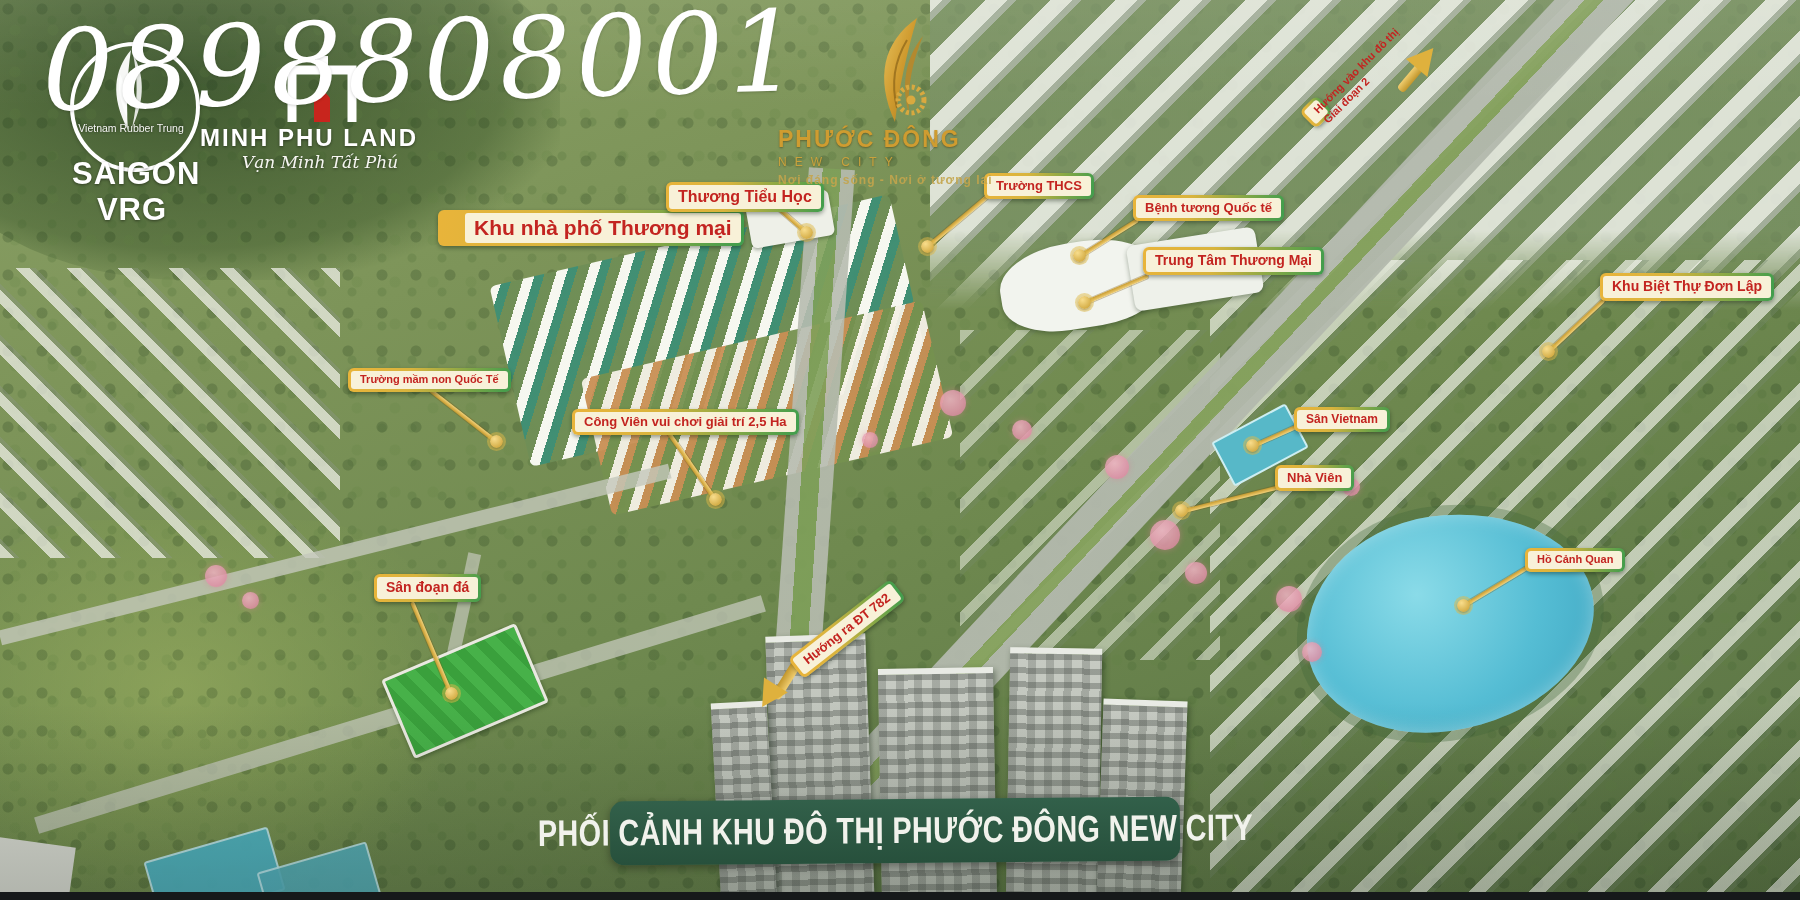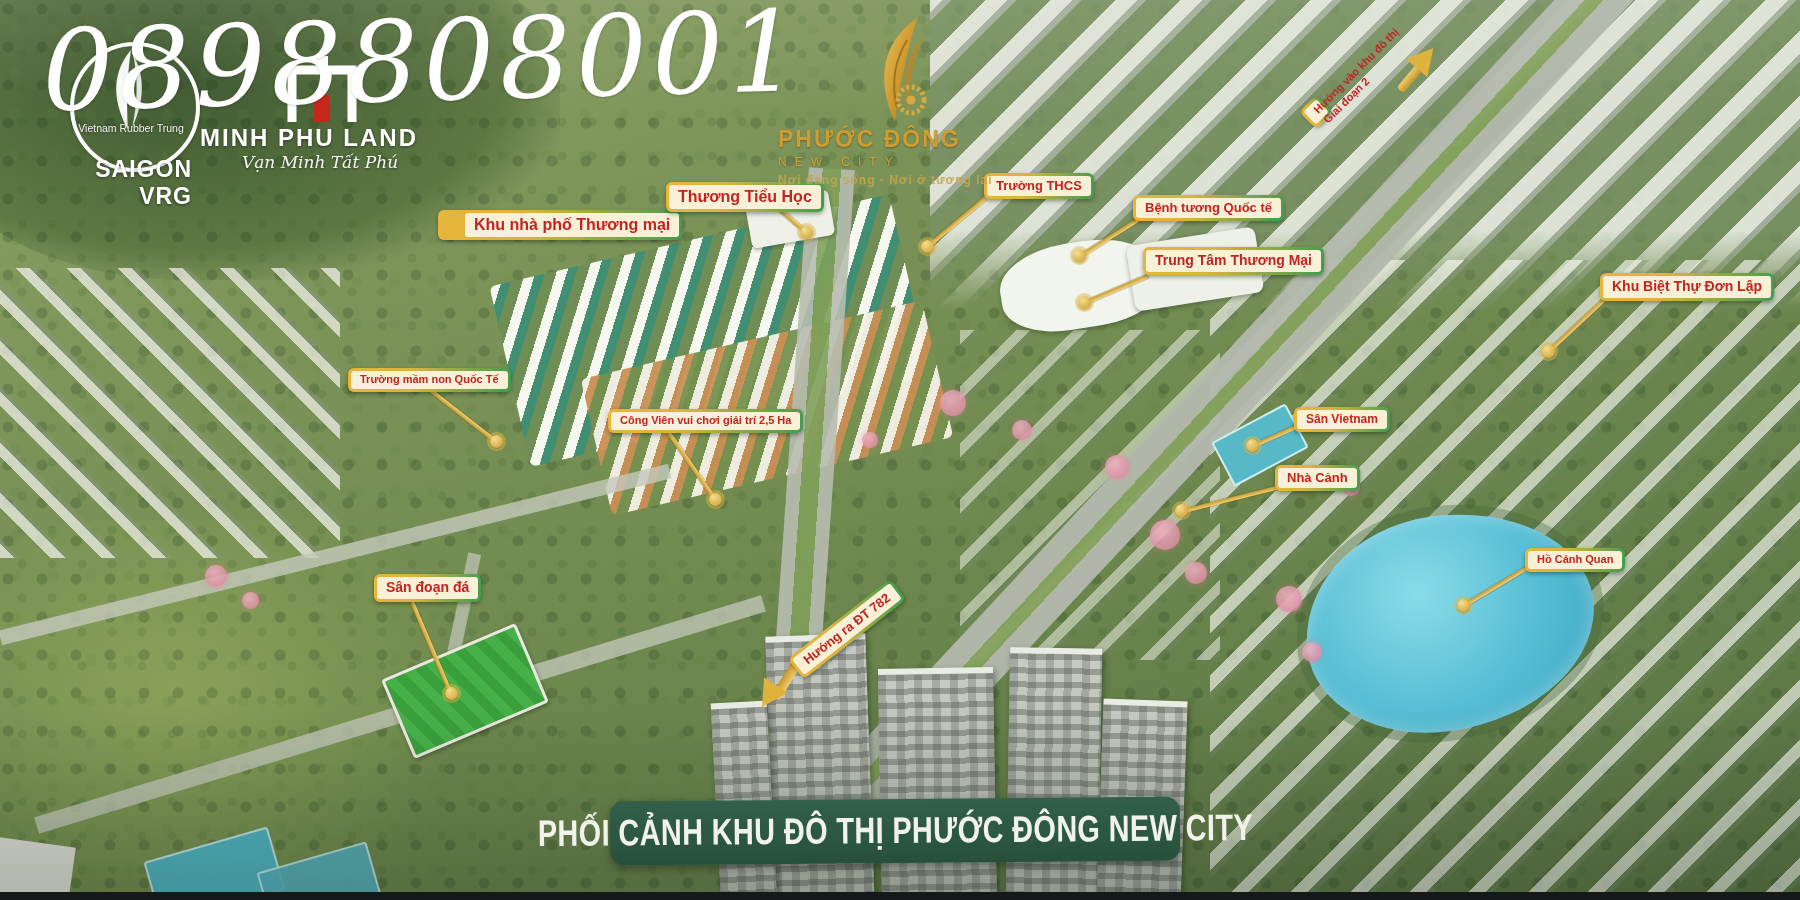--- a/index.html
+++ b/index.html
@@ -92,22 +92,22 @@
     border-bottom:14px solid transparent;border-left:26px solid #dfb13d;}
 
   
   .phone{left:42px;top:-4px;z-index:35;color:#fff;font-family:"DejaVu Serif",serif;font-style:italic;
     font-size:112px;letter-spacing:5px;transform:rotate(-1.5deg);text-shadow:0 1px 3px rgba(0,0,0,.18);}
   .vrg-circle{left:70px;top:42px;width:122px;height:122px;border:4px solid #fff;border-radius:50%;z-index:30;
     box-shadow:0 1px 4px rgba(0,0,0,.25);}
   .vrg-leaf{left:100px;top:48px;z-index:31;}
   .vrg-circle-text{left:70px;top:122px;width:122px;z-index:32;color:#f4f4f2;font-size:10.5px;text-align:center;
     text-shadow:0 0 3px rgba(0,0,0,.55);}
-  .vrg-name{left:72px;top:156px;width:120px;z-index:32;color:#fff;font-weight:bold;font-size:23px;
-    letter-spacing:1px;text-align:right;text-shadow:0 1px 3px rgba(0,0,0,.45);}
+  .vrg-name{left:72px;top:156px;width:120px;z-index:32;color:#fff;font-weight:bold;font-size:31px;
+    letter-spacing:1px;text-align:center;text-shadow:0 1px 3px rgba(0,0,0,.45);}
   .mpl-icon{left:282px;top:44px;z-index:30;}
   .mpl-name{left:200px;top:124px;width:240px;z-index:30;color:#fff;font-weight:bold;font-size:24px;
     letter-spacing:2px;text-align:left;text-shadow:0 1px 3px rgba(0,0,0,.45);}
   .mpl-slogan{left:200px;top:152px;width:240px;z-index:30;color:#f6f6f2;font-family:"DejaVu Serif",serif;
     font-style:italic;font-size:17px;text-align:center;text-shadow:0 1px 3px rgba(0,0,0,.45);}
 
   
   .emblem{left:855px;top:16px;z-index:30;}
   .proj-wrap{left:778px;top:126px;width:250px;z-index:30;text-align:left;color:#cf9c30;}
   .proj-name{position:static !important;display:block;font-weight:bold;font-size:23px;letter-spacing:2px;
@@ -187,49 +187,49 @@
   <div class="dot" style="left:1073px;top:249px;"></div>
   <div class="dot" style="left:1078px;top:296px;"></div>
   <div class="dot" style="left:1542px;top:345px;"></div>
   <div class="dot" style="left:490px;top:435px;"></div>
   <div class="dot" style="left:709px;top:493px;"></div>
   <div class="dot" style="left:1246px;top:439px;"></div>
   <div class="dot" style="left:1175px;top:504px;"></div>
   <div class="dot" style="left:1457px;top:599px;"></div>
   <div class="dot" style="left:445px;top:687px;"></div>
 
-  <div class="callout" style="left:438px;top:210px;font-size:16px;padding-left:27px;">
+  <div class="callout" style="left:438px;top:210px;font-size:21px;padding-left:27px;">
     <span class="callout-inner">Khu nhà phố Thương mại</span>
     </div>
   <div class="callout" style="left:666px;top:182px;font-size:16px;">
     <span class="callout-inner">Thương Tiểu Học</span>
     </div>
   <div class="callout" style="left:984px;top:173px;font-size:13px;">
     <span class="callout-inner">Trường THCS</span>
     </div>
   <div class="callout" style="left:1133px;top:195px;font-size:13px;">
     <span class="callout-inner">Bệnh tương Quốc tế</span>
     </div>
   <div class="callout" style="left:1143px;top:247px;font-size:14px;">
     <span class="callout-inner">Trung Tâm Thương Mại</span>
     </div>
   <div class="callout" style="left:1600px;top:273px;font-size:14px;">
     <span class="callout-inner">Khu Biệt Thự Đơn Lập</span>
     </div>
   <div class="callout" style="left:348px;top:368px;font-size:11px;">
     <span class="callout-inner">Trường mầm non Quốc Tế</span>
     </div>
-  <div class="callout" style="left:608px;top:409px;font-size:11px;">
+  <div class="callout" style="left:572px;top:409px;font-size:13px;">
     <span class="callout-inner">Công Viên vui chơi giải trí 2,5 Ha</span>
     </div>
   <div class="callout" style="left:1294px;top:407px;font-size:12px;">
     <span class="callout-inner">Sân Vietnam</span>
     </div>
   <div class="callout" style="left:1275px;top:465px;font-size:13px;">
-    <span class="callout-inner">Nhà Cảnh</span>
+    <span class="callout-inner">Nhà Viên</span>
     </div>
   <div class="callout" style="left:1525px;top:548px;font-size:11px;">
     <span class="callout-inner">Hồ Cảnh Quan</span>
     </div>
   <div class="callout" style="left:374px;top:574px;font-size:14px;">
     <span class="callout-inner">Sân đoạn đá</span>
     </div>
 
   <div class="callout rot" style="left:1304px;top:100px;font-size:11px;transform:rotate(-45deg);">
     <span class="callout-inner">

